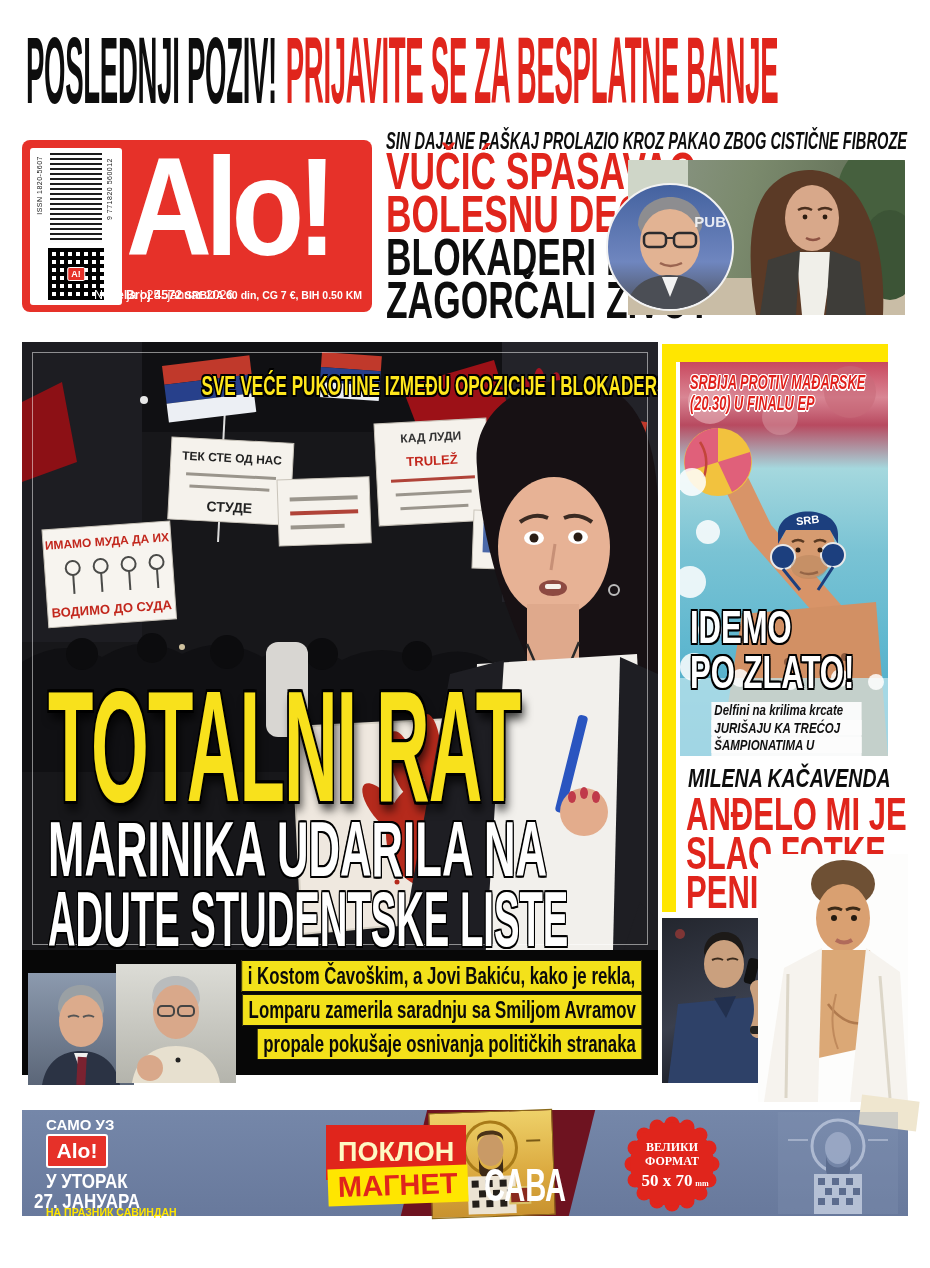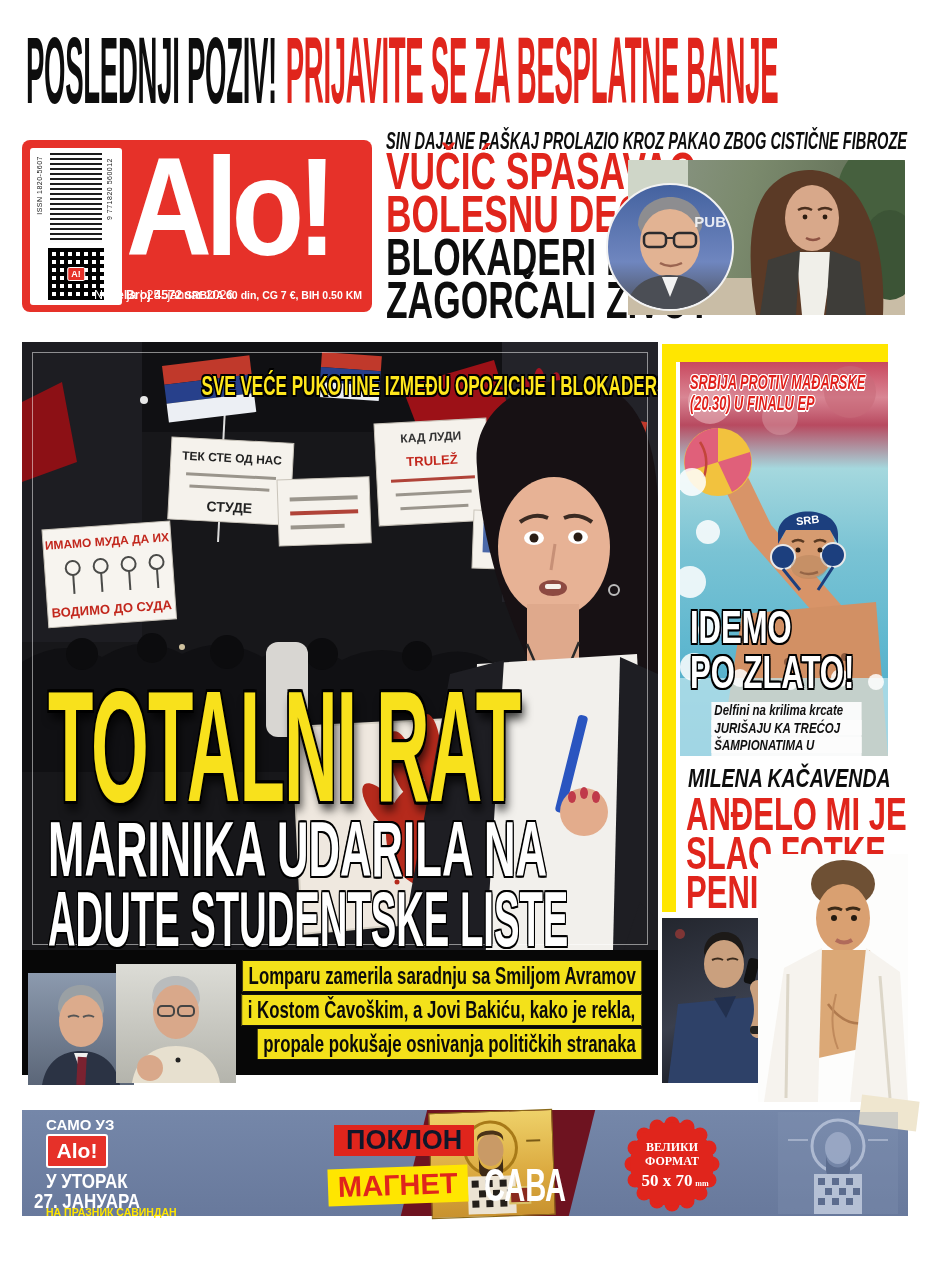--- a/index.html
+++ b/index.html
@@ -96,21 +96,21 @@
   .cream-card{position:absolute;left:838px;top:-12px;width:58px;height:30px;background:#efe6cf;transform:rotate(7deg);}
   .sava-gold{position:absolute;left:408px;top:1px;width:122px;height:104px;transform:rotate(-2deg);
              background:linear-gradient(180deg,#eed169 0%,#dba93f 60%,#c8922f 100%);border:1px solid #8a6a1a;}
   .sava-faded{position:absolute;left:716px;top:2px;width:170px;height:102px;opacity:.85;}
   .b-lead{position:absolute;left:24px;top:6px;font-size:15px;font-weight:bold;color:#fff;}
   .b-alo{position:absolute;left:24px;top:24px;width:58px;height:30px;background:#e63129;color:#fff;font-size:21px;
          font-weight:bold;display:flex;align-items:center;justify-content:center;border:2px solid #fff;border-radius:3px;}
   .b-day1{position:absolute;left:24px;top:60px;font-size:20px;font-weight:bold;color:#fff;}
   .b-day2{position:absolute;left:12px;top:80px;font-size:20px;font-weight:bold;color:#fff;}
   .b-note{position:absolute;left:24px;top:96px;font-size:10.5px;font-weight:bold;color:#ffe600;text-align:center;}
-  .b-gift{position:absolute;left:312px;top:15px;background:#e0251c;color:#0f172a;padding:0 12px;font-size:27px;font-weight:bold;}
+  .b-gift{position:absolute;left:304px;top:15px;background:#e0251c;color:#fef9c3;padding:12px 12px;font-size:27px;font-weight:bold;}
   .b-item{position:absolute;left:306px;top:57px;background:#ffe600;color:#e0251c;padding:2px 10px;font-size:29px;
           font-weight:bold;transform:rotate(-2deg);}
   .b-sub1{position:absolute;left:462px;top:6px;} .b-sub2{position:absolute;left:462px;top:52px;}
   .b-sub1 span,.b-sub2 span{font-size:47px;line-height:46px;font-weight:bold;color:#fff;}
   .badge{position:absolute;left:598px;top:6px;width:104px;height:96px;font-family:Liberation Serif, serif;}
 </style>
 </head>
 <body>
 
 <div id="page">
@@ -332,22 +332,22 @@
       <span class="sx sx47 ob3">TOTALNI RAT</span>
     </div>
     <div class="mb-h2">
       <span class="sx sx56 ob2">MARINIKA UDARILA NA</span>
     </div>
     <div class="mb-h3">
       <span class="sx sx49 ob2">ADUTE STUDENTSKE LISTE</span>
     </div>
     <div class="mb-band"></div>
     <div class="mb-deck">
+      <div class="row"><span class="strip sx70 or">i Kostom Čavoškim, a Jovi Bakiću, kako je rekla,</span></div>
       <div class="row"><span class="strip sx70 or">Lomparu zamerila saradnju sa Smiljom Avramov</span></div>
-      <div class="row"><span class="strip sx70 or">i Kostom Čavoškim, a Jovi Bakiću, kako je rekla,</span></div>
       <div class="row"><span class="strip sx70 or">propale pokušaje osnivanja političkih stranaka</span></div>
     </div>
   </div>
 
   <div class="abs pundit pundit-left">
     <svg width="106" height="112" viewBox="0 0 106 112">
       <path d="M30,36 C30,18 42,12 53,12 C66,12 76,20 76,38 L73,46 L33,46 Z" fill="#9aa0a4"></path>
       <ellipse cx="53" cy="48" rx="22" ry="26" fill="#dcab8c"></ellipse>
       <path d="M40,44 Q46,41 51,44 M55,44 Q61,41 66,44" stroke="#555" stroke-width="2" fill="none"></path>
       <path d="M14,112 C18,88 34,78 53,78 C74,78 88,90 92,112 Z" fill="#2b3344"></path>

